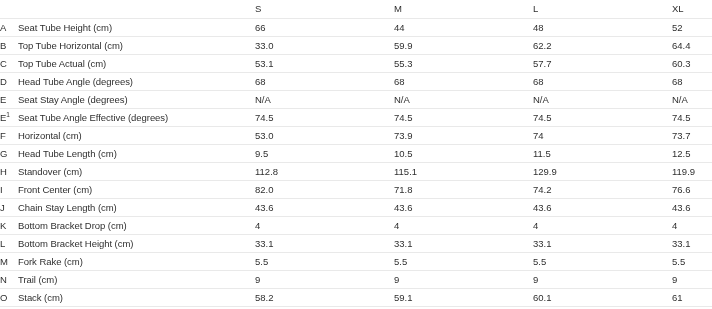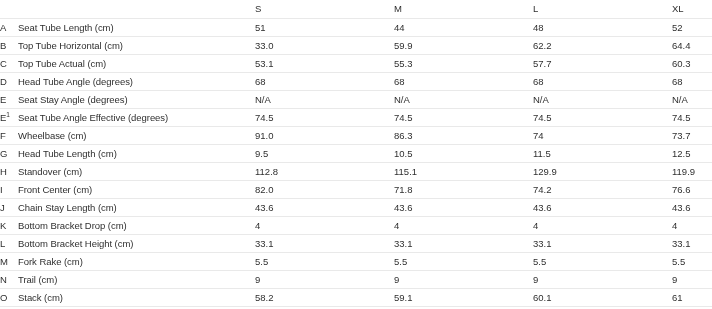--- a/index.html
+++ b/index.html
@@ -108,22 +108,22 @@
       <th class="label"></th>
       <th class="value v-s">S</th>
       <th class="value v-m">M</th>
       <th class="value v-l">L</th>
       <th class="value v-xl">XL</th>
     </tr>
   </thead>
   <tbody id="table-body">
       <tr>
         <td class="letter">A</td>
-        <td class="label">Seat Tube Length (cm)</td>
-        <td class="value v-s">51</td>
+        <td class="label">Seat Tube Height (cm)</td>
+        <td class="value v-s">66</td>
         <td class="value v-m">44</td>
         <td class="value v-l">48</td>
         <td class="value v-xl">52</td>
       </tr>
       <tr>
         <td class="letter">B</td>
         <td class="label">Top Tube Horizontal (cm)</td>
         <td class="value v-s">33.0</td>
         <td class="value v-m">59.9</td>
         <td class="value v-l">62.2</td>
@@ -156,23 +156,23 @@
       <tr>
         <td class="letter">E<sup class="sup-mark">1</sup></td>
         <td class="label">Seat Tube Angle Effective (degrees)</td>
         <td class="value v-s">74.5</td>
         <td class="value v-m">74.5</td>
         <td class="value v-l">74.5</td>
         <td class="value v-xl">74.5</td>
       </tr>
       <tr>
         <td class="letter">F</td>
-        <td class="label">Wheelbase (cm)</td>
-        <td class="value v-s">91.0</td>
-        <td class="value v-m">86.3</td>
+        <td class="label">Horizontal (cm)</td>
+        <td class="value v-s">53.0</td>
+        <td class="value v-m">73.9</td>
         <td class="value v-l">74</td>
         <td class="value v-xl">73.7</td>
       </tr>
       <tr>
         <td class="letter">G</td>
         <td class="label">Head Tube Length (cm)</td>
         <td class="value v-s">9.5</td>
         <td class="value v-m">10.5</td>
         <td class="value v-l">11.5</td>
         <td class="value v-xl">12.5</td>

